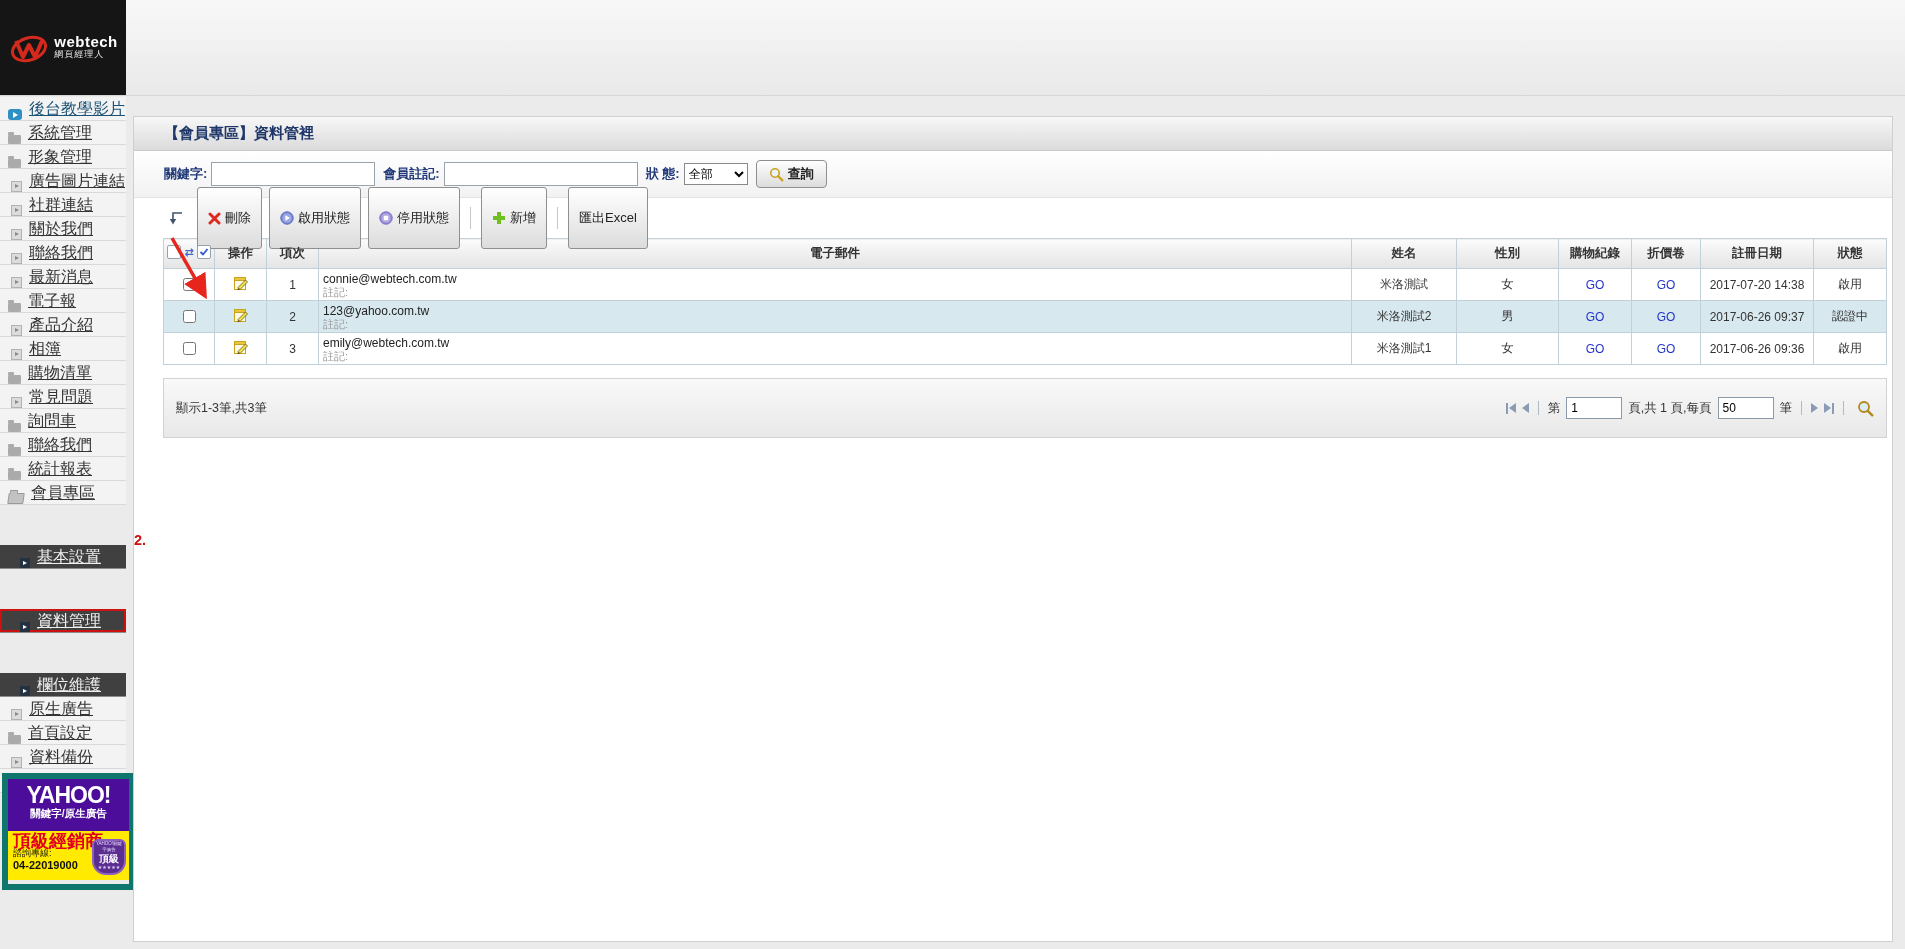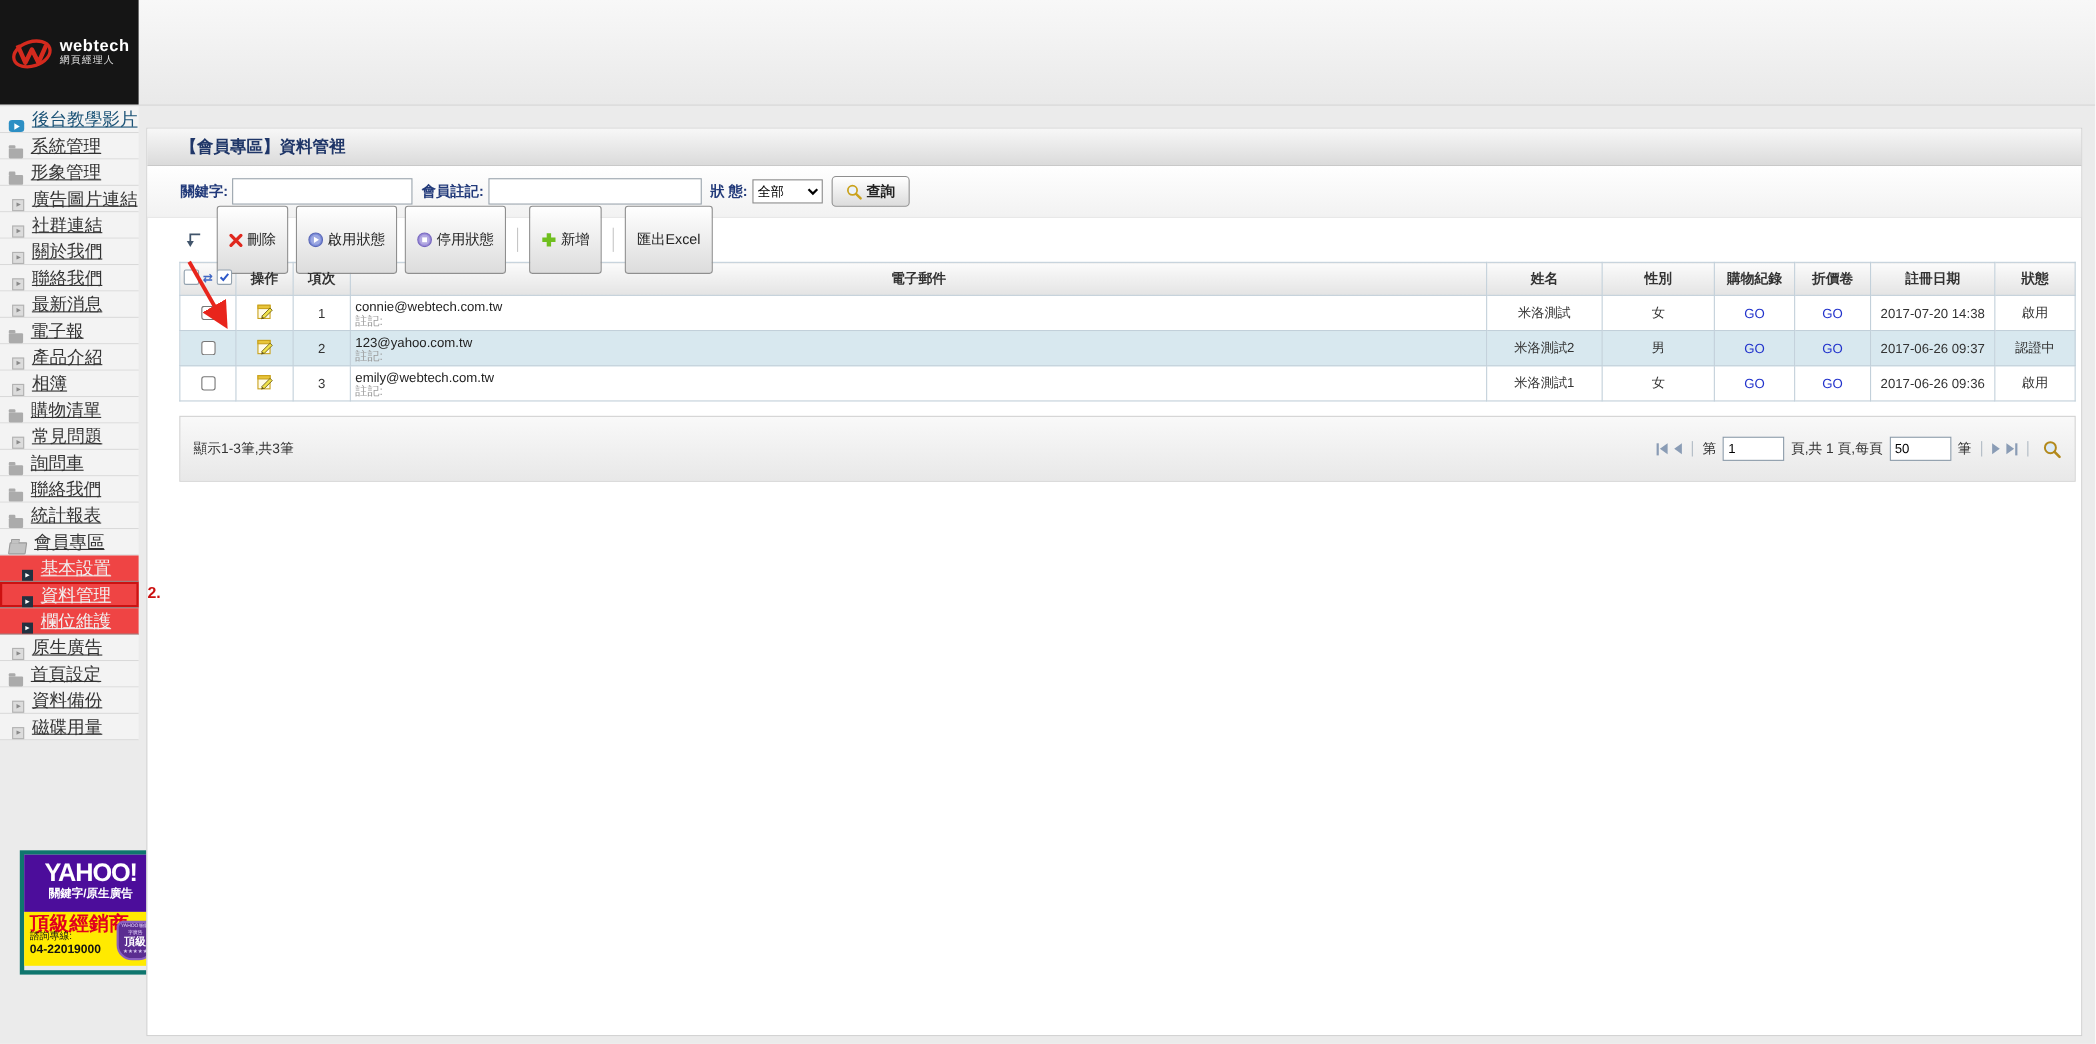--- a/index.html
+++ b/index.html
@@ -18,36 +18,36 @@
   .pills{display:inline-flex;align-items:center;gap:8px;border:1px solid #c2c2c2;border-radius:12px;background:linear-gradient(#fdfdfd,#e3e3e3);padding:3px 13px;color:#a9a9a9;font-size:13px;font-weight:bold;}
   .pill-sep{color:#c4c4c4;font-weight:normal;}
   .countdown{color:#e60000;font-size:15px;margin-top:8px;white-space:nowrap;}
   .lang-row{margin-top:9px;font-size:12px;color:#333;display:flex;justify-content:flex-end;align-items:center;gap:4px;}
   .lang-select{font-size:12px;width:82px;height:20px;border:1px solid #8a8a8a;background:#fff;}
 
   
   .sidebar{position:absolute;left:0;top:97px;width:126px;}
   .side-item{height:23px;border-bottom:1px solid #d9d9d9;background:#f3f3f3;display:flex;align-items:flex-end;padding-left:8px;gap:7px;font-size:16px;color:#333;white-space:nowrap;cursor:pointer;text-decoration:underline;}
   .side-item.video{color:#1a5276;}
-  .side-item.sub{background:#ef4444;color:#f0f0f0;padding-left:20px;border-bottom:1px solid #8c8c8c;}
+  .side-item.sub{background:#404040;color:#f0f0f0;padding-left:20px;border-bottom:1px solid #8c8c8c;margin-top:40px;}
   .side-item.highlight{box-shadow:inset 0 0 0 2px #cc1111;}
   .sicon{flex:none;position:relative;display:inline-block;}
   .sicon.video{width:14px;height:11px;background:#2d8fc4;border-radius:3px;}
   .sicon.video::after{content:'';position:absolute;left:5px;top:2.5px;border-left:5px solid #fff;border-top:3px solid transparent;border-bottom:3px solid transparent;}
   .sicon.folder{width:13px;height:9px;background:#ababab;border-radius:1px;margin-top:3px;}
   .sicon.folder::before{content:'';position:absolute;top:-3px;left:0;width:6px;height:3px;background:#ababab;border-radius:1px 1px 0 0;}
   .sicon.folder-open{width:14px;height:9px;background:#c2c2c2;border:1px solid #9a9a9a;border-radius:1px;margin-top:3px;transform:skewX(-8deg);}
   .sicon.folder-open::before{content:'';position:absolute;top:-4px;left:0;width:6px;height:3px;background:#c2c2c2;border:1px solid #9a9a9a;border-bottom:none;border-radius:1px 1px 0 0;}
   .sicon.bullet{width:9px;height:9px;background:#dcdcdc;border:1px solid #b2b2b2;margin-left:3px;}
   .sicon.bullet::after{content:'';position:absolute;left:2.5px;top:2px;border-left:4px solid #8a8a8a;border-top:2.5px solid transparent;border-bottom:2.5px solid transparent;}
   .sicon.sub{width:10px;height:10px;background:#233140;}
   .sicon.sub::after{content:'';position:absolute;left:3px;top:2.5px;border-left:4px solid #fff;border-top:2.5px solid transparent;border-bottom:2.5px solid transparent;}
 
   
-  .yahoo-ad{position:absolute;left:18px;top:676px;width:121px;height:105px;border:4px solid #0f766e;cursor:pointer;}
+  .yahoo-ad{position:absolute;left:2px;top:676px;width:121px;height:105px;border:6px solid #0f766e;cursor:pointer;}
   .ad-top{background:#4c0d9b;height:52px;color:#fff;text-align:center;padding-top:4px;box-sizing:border-box;}
   .yahoo-logo{font-size:23px;font-weight:bold;letter-spacing:-1px;line-height:24px;}
   .ad-sub{font-size:10.5px;font-weight:bold;}
   .ad-bottom{background:#ffea00;height:49px;position:relative;padding:3px 0 0 5px;box-sizing:border-box;}
   .dealer{color:#e1001e;font-weight:bold;font-size:18px;line-height:14px;}
   .hotline{font-size:9px;color:#111;line-height:11px;}
   .phone{font-size:11px;color:#111;font-weight:bold;line-height:13px;}
   .badge{position:absolute;right:3px;top:8px;width:34px;height:36px;background:#5b2d91;border:2px solid #8a5fc0;border-radius:6px 6px 14px 14px;color:#fff;text-align:center;box-sizing:border-box;}
   .badge-top{font-size:4.5px;line-height:6px;color:#e8d8ff;}
   .badge-main{font-size:10px;font-weight:bold;line-height:11px;text-align:center;}

